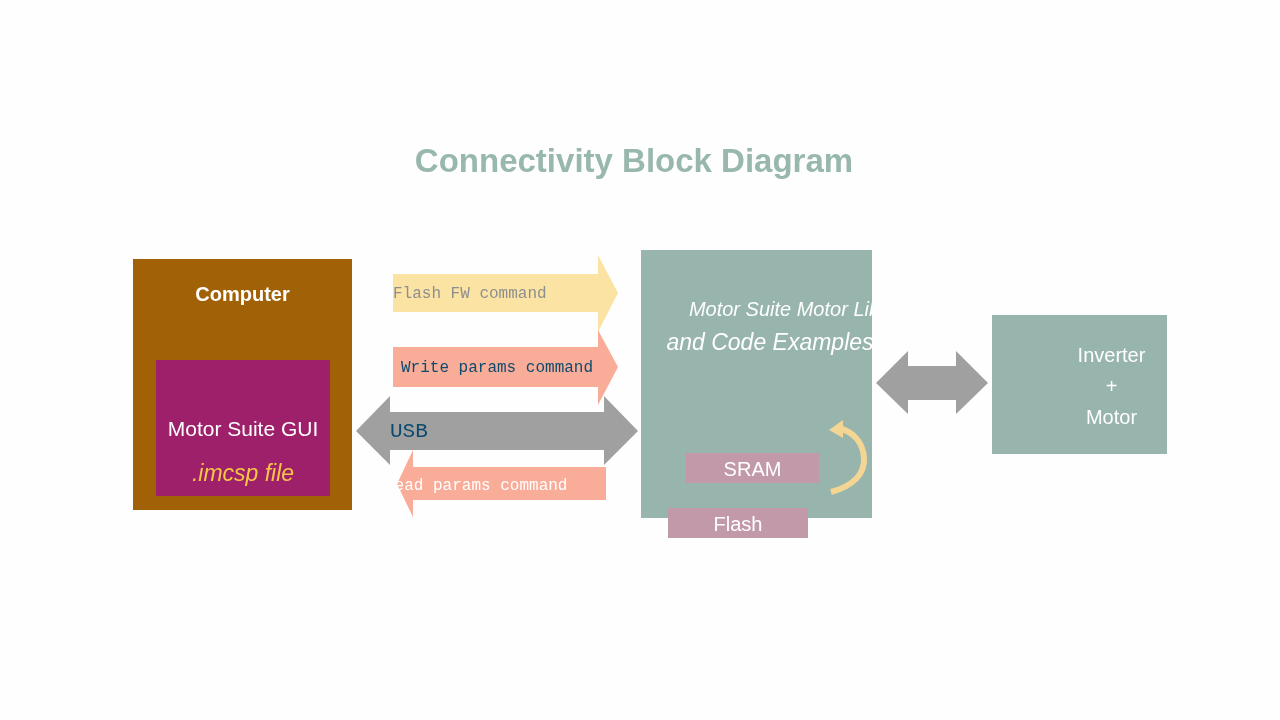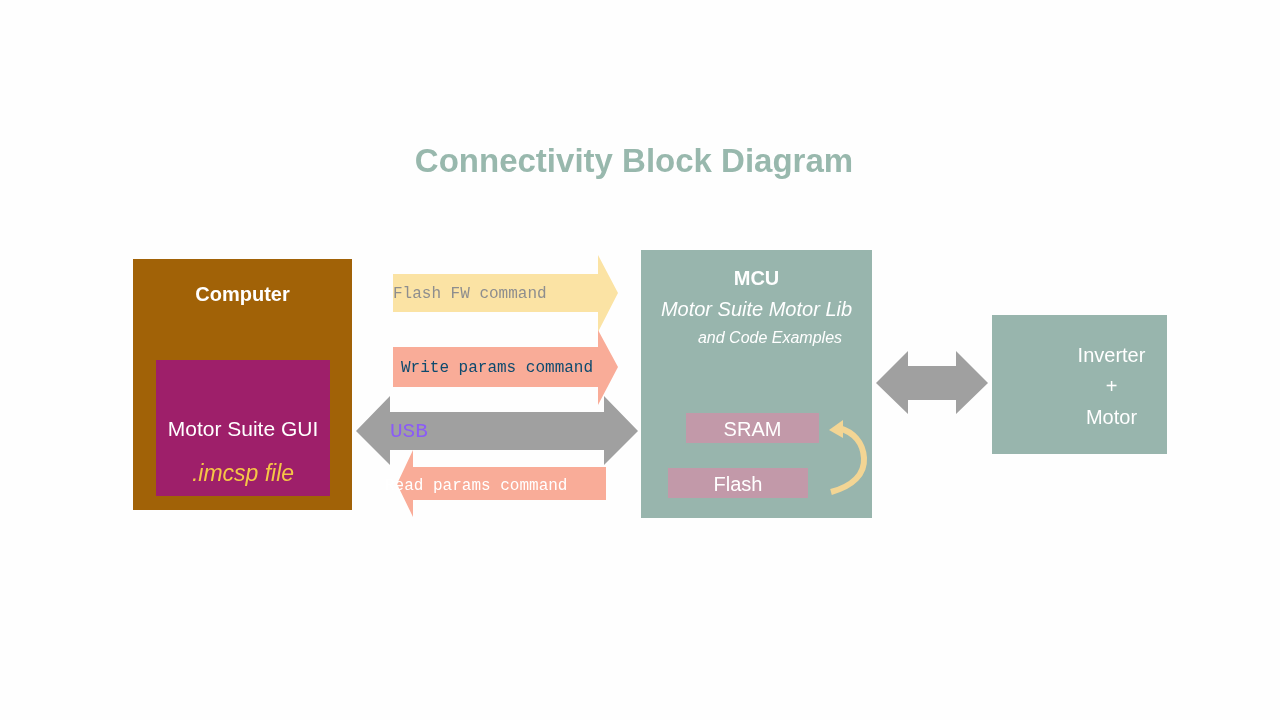--- a/index.html
+++ b/index.html
@@ -9,23 +9,23 @@
   #title { left:0; width:1268px; top:142px; text-align:center; font-size:33px; font-weight:bold; color:#98b8ad; }
   #computer { left:133px; top:259px; width:219px; height:251px; background:#a16207; }
   #computer-label { left:0; width:219px; top:24px; text-align:center; color:#fff; font-weight:bold; font-size:20px; }
   #gui-box { left:23px; top:101px; width:174px; height:136px; background:#9e1f6a; }
   #gui-label { left:0; width:174px; top:57px; text-align:center; color:#fff; font-size:21px; }
   #gui-file { left:0; width:174px; top:100px; text-align:center; color:#f5c646; font-size:23px; font-style:italic; }
   svg#arrows { left:0; top:0; }
   .arrow-label { position:absolute; font-size:16px;font-family:Liberation Mono, monospace; }
   #mcu { left:641px; top:250px; width:231px; height:268px; background:#98b5ad; }
   #mcu-title { left:0; width:231px; top:17px; text-align:center; color:#fff; font-weight:bold; font-size:20px; }
-  #mcu-sub1 { left:0; width:231px; top:48px; text-align:center; color:#fff; font-style:italic; font-size:20px; }
-  #mcu-sub2 { left:0; width:258px; top:79px; text-align:center; color:#fff; font-style:italic; font-size:16px; }
-  .mem { position:absolute; background:#c299a9; color:#fff; font-size:20px; text-align:center; }
+  #mcu-sub1 { left:0; width:231px; top:48px; text-align:center; color:#fff; font-style:italic; font-size:20px;padding-left:28px; }
+  #mcu-sub2 { left:0; width:258px; top:79px; text-align:center; color:#fff; font-style:italic; font-size:23px; }
+  .mem { position:absolute; background:#c299a9; color:#fff; font-size:20px; text-align:center;margin-top:40px; }
   #sram { left:45px; top:163px; width:133px; height:30px; line-height:32px; }
   #flash { left:27px; top:218px; width:140px; height:30px; line-height:32px; }
   #inverter { left:992px; top:315px; width:175px; height:139px; background:#98b5ad; }
   .inv-line { position:absolute; left:0; width:175px; text-align:center; color:#fff; font-size:20px;padding-left:32px; }
 </style>
 </head>
 <body>
 
 <div id="title" class="abs">Connectivity Block Diagram</div>
 
@@ -40,25 +40,24 @@
 <svg id="arrows" class="abs" width="1280" height="720">
   <polygon fill="#fbe3a4" points="393,274 598,274 598,255 618,293 598,332 598,312 393,312"></polygon>
   <polygon fill="#f9ac98" points="393,347 598,347 598,330 618,367 598,405 598,387 393,387"></polygon>
   <polygon fill="#a0a0a0" points="356,431 390,396 390,412 604,412 604,396 638,431 604,465 604,450 390,450 390,465"></polygon>
   <polygon fill="#f9ac98" points="606,467 413,467 413,450 397,484 413,517 413,500 606,500"></polygon>
   <polygon fill="#a0a0a0" points="876,383 908,351 908,366 956,366 956,351 988,383 956,414 956,400 908,400 908,414"></polygon>
 </svg>
 
 <div class="arrow-label" style="left:393px;width:205px;top:285px;color:#8e8e8e;">Flash FW command</div>
 <div class="arrow-label" style="left:393px;width:215px;top:359px;color:#0c4a6e;padding-left:8px;">Write params command</div>
-<div class="arrow-label" style="left:390px;width:214px;top:420px;color:#8b5cf6;font-size:21px;">USB</div>
+<div class="arrow-label" style="left:390px;width:214px;top:420px;color:#0c4a6e;font-size:21px;">USB</div>
 <div class="arrow-label" style="left:385px;width:203px;top:477px;color:#fff;">Read params command</div>
 
 <div id="mcu" class="abs">
-  <div id="mcu-title" class="abs">MCU</div>
   <div id="mcu-sub1" class="abs">Motor Suite Motor Lib</div>
   <div id="mcu-sub2" class="abs">and Code Examples</div>
   <div id="sram" class="mem">SRAM</div>
   <div id="flash" class="mem">Flash</div>
   <svg class="abs" style="left:180px;top:168px;" width="50" height="80">
     <path d="M10,74 C32,68 44,56 43,40 C42,24 32,14 18,10" fill="none" stroke="#f3d594" stroke-width="6"></path>
     <polygon points="8,12 22,2 22,20" fill="#f3d594"></polygon>
   </svg>
 </div>
 

